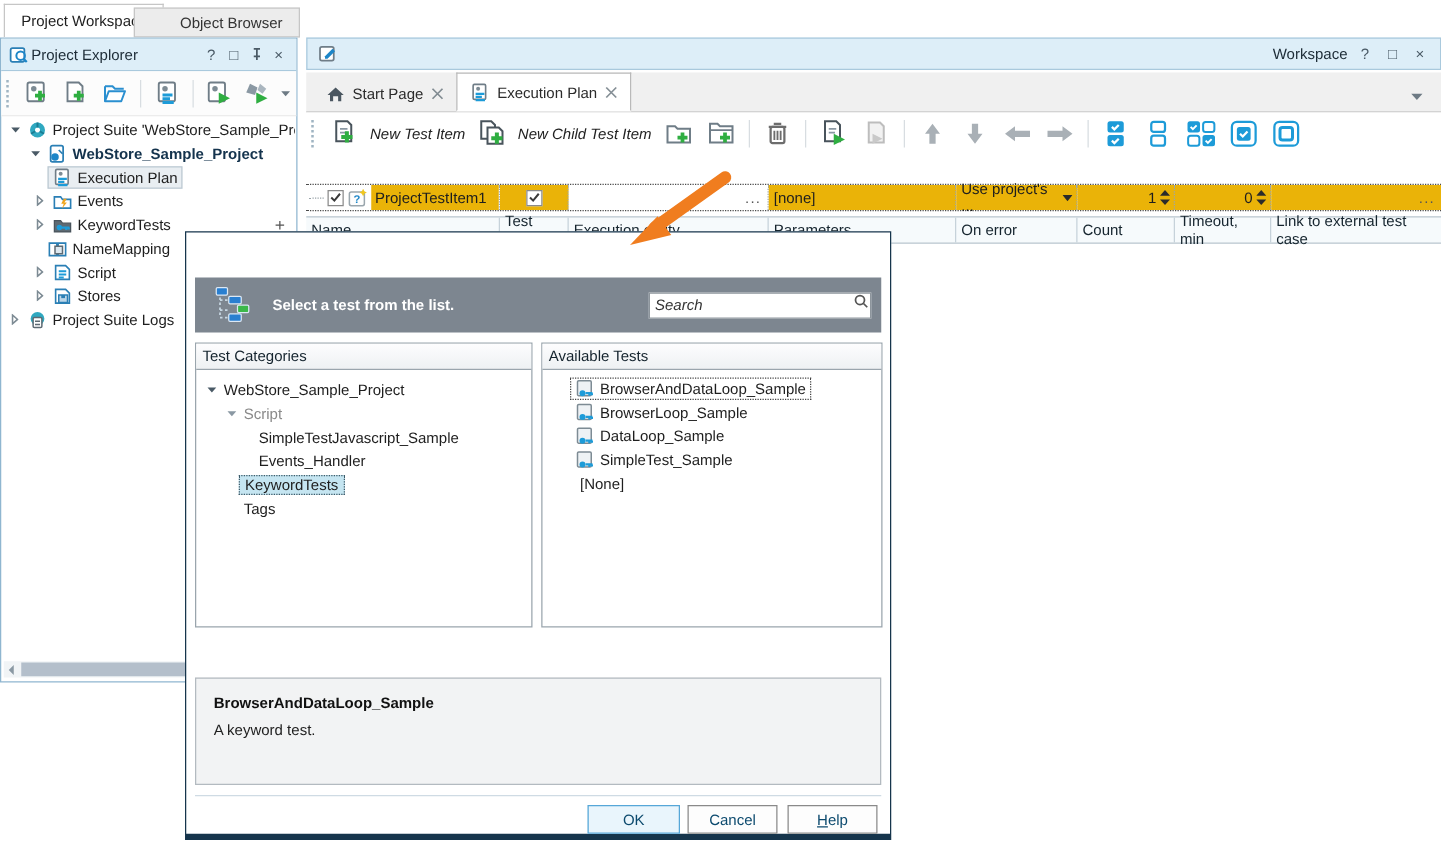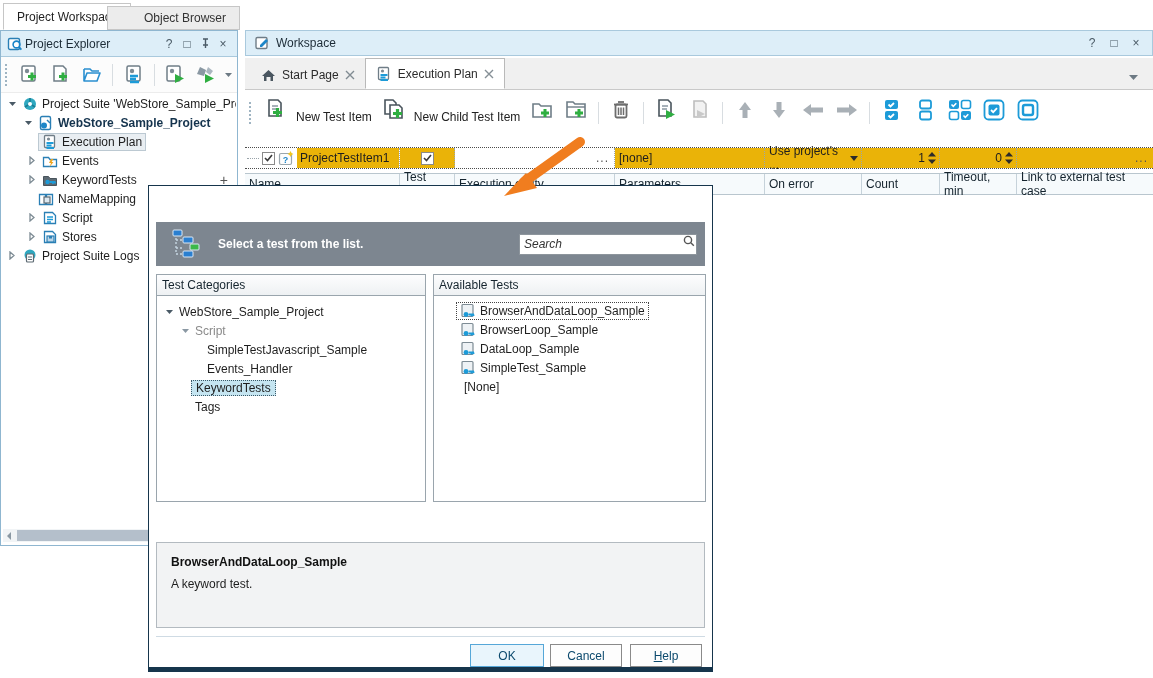--- a/index.html
+++ b/index.html
@@ -33,27 +33,27 @@
   .tlabel { color:#1e1e1e; }
   .tlabel.bold { font-weight:bold; color:#14334d; }
   .tsel { background:#e9eef2; border:1px solid #bcc9d2; padding:0 3px; display:flex; align-items:center; gap:4px; }
   .plus-btn { margin-left:auto; margin-right:8px; color:#555; font-size:14px; }
   .pe-hscroll { position:absolute; left:2px; right:2px; bottom:3px; height:13px; background:#f1f4f6; display:flex; align-items:center; }
   .pe-thumb { position:absolute; left:14px; width:138px; top:1px; height:11px; background:#b4bfcb; }
 
   
   .ws-panel { left:245px; top:30px; width:908px; height:648px; background:#fff; }
   .ws-header { position:absolute; left:0; top:0; width:100%; height:26px; background:#ddeef8; border:1px solid #a9c9dd; display:flex; align-items:center; gap:6px; padding:0 8px; }
-  .ws-title { flex:1; color:#1c2b36; }
+  .ws-title { flex:1; color:#1c2b36;text-align:right; }
   .ws-tabstrip { position:absolute; left:0; top:28px; width:100%; height:32px; background:#f0f0f0; border-bottom:1px solid #c9c9c9; display:flex; align-items:flex-end; }
   .ws-tab { height:28px; display:flex; align-items:center; gap:6px; padding:0 10px; color:#2b2b2b; }
   .ws-tab.active { background:#fff; border:1px solid #b9b9b9; border-bottom:1px solid #fff; height:31px; }
   .tab-close { width:10px; height:10px; opacity:.75; }
   .tab-overflow { margin-left:auto; margin-right:14px; padding-bottom:8px; }
-  .ws-toolbar { position:absolute; left:0; top:60px; width:100%; height:34px; background:#fff; display:flex; align-items:flex-end; gap:6px; padding:0 4px; }
+  .ws-toolbar { position:absolute; left:0; top:60px; width:100%; height:34px; background:#fff; display:flex; align-items:center; gap:6px; padding:0 4px;font-style:italic; }
   .tb-label { color:#222; margin:0 2px 0 0; }
 
   
   .grid-header { position:absolute; left:0; top:95px; width:100%; height:22px; background:#f6fafc; border-top:1px solid #b9c6ce; border-bottom:1px solid #b9c6ce; display:flex;margin-top:48px; }
   .gh-cell { border-right:1px solid #c6d2da; padding:0 4px; display:flex; align-items:center; color:#15242e; }
   .grid-row { position:absolute; left:0; top:117px; width:100%; height:22px; display:flex; border-top:1px dotted #4c4c4c; border-bottom:1px dotted #4c4c4c; background:#fff; }
   .gr-cell { display:flex; align-items:center; border-right:1px dotted #9aa6ad; height:100%; }
   .cyan { background:#eab308; }
   .name-cell { padding-left:2px; gap:3px; }
   .tree-stub { width:12px; border-top:1px dotted #98a2a8; }

